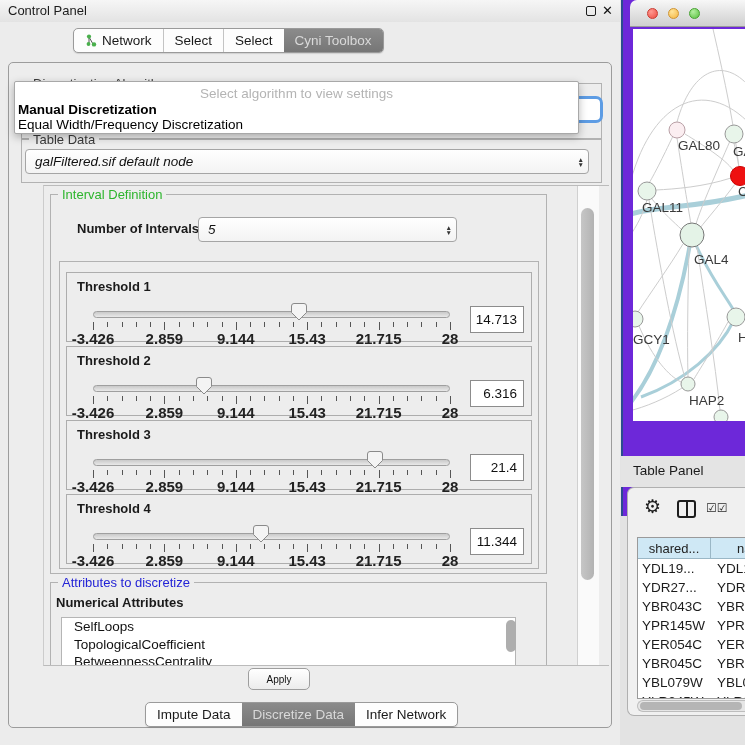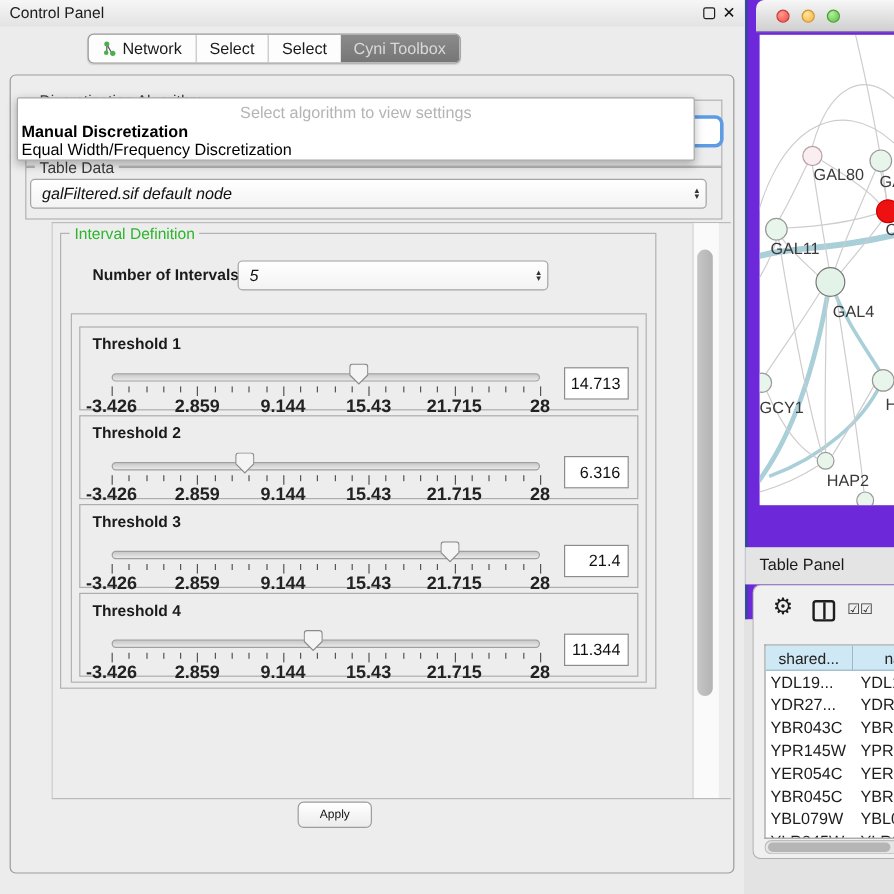--- a/index.html
+++ b/index.html
@@ -355,30 +355,53 @@
                   <span style="left: 40%;">9.144</span>
                   <span style="left: 60%;">15.43</span>
                   <span style="left: 80%;">21.715</span>
                   <span style="left: 100%;">28</span>
                 </div>
               <input class="th-value" value="11.344" style="">
             </div>
           </div>
         </div>
 
+        <div class="groupbox g-attrs">
+          <span class="gb-title t-blue">Attributes to discretize</span>
+          <span class="attrs-sub">Numerical Attributes</span>
+          <div class="attr-list" id="attr-list">
+              <div class="attr-item">SelfLoops</div>
+              <div class="attr-item">TopologicalCoefficient</div>
+              <div class="attr-item">BetweennessCentrality</div>
+            </div>
+          <div class="list-scrollbar">
+              <div class="thumb"></div>
+            </div>
+        </div>
 
       </div>
 
       <div class="main-scrollbar">
         <div class="thumb"></div>
       </div>
 
       <button class="apply-btn">Apply</button>
     </div>
 
+    <div class="tabbar bottom-tabs">
+      <div class="tab">
+        <span>Impute Data</span>
+      </div>
+      <div class="tab selected">
+        <span>Discretize Data</span>
+      </div>
+      <div class="tab after-sel">
+        <span>Infer Network</span>
+      </div>
+    </div>
   </div>
 
   <div class="net-window">
     <div class="net-titlebar">
       <span class="tl tl-red"></span>
       <span class="tl tl-yellow"></span>
       <span class="tl tl-green"></span>
     </div>
     <div class="net-canvas">
       <svg id="netsvg" width="114" height="392" viewBox="0 0 114 392" xmlns="http://www.w3.org/2000/svg">

